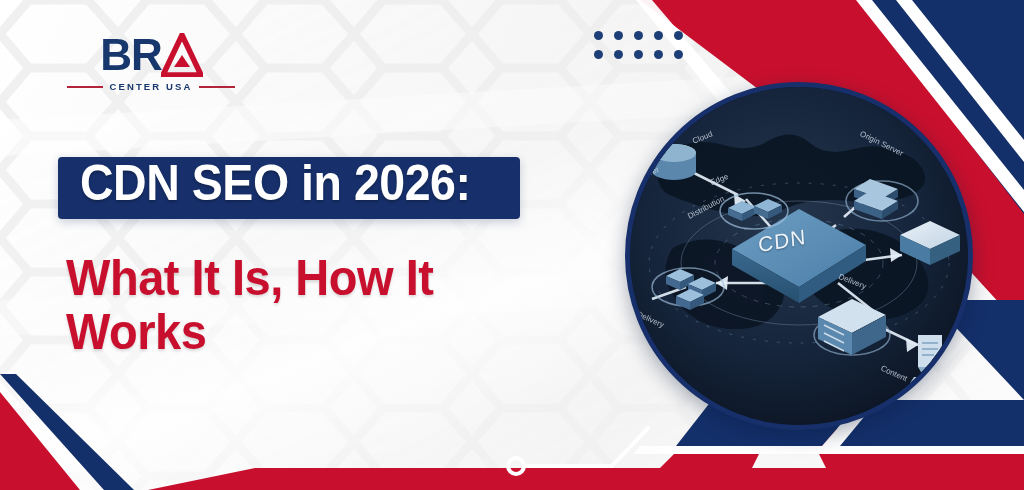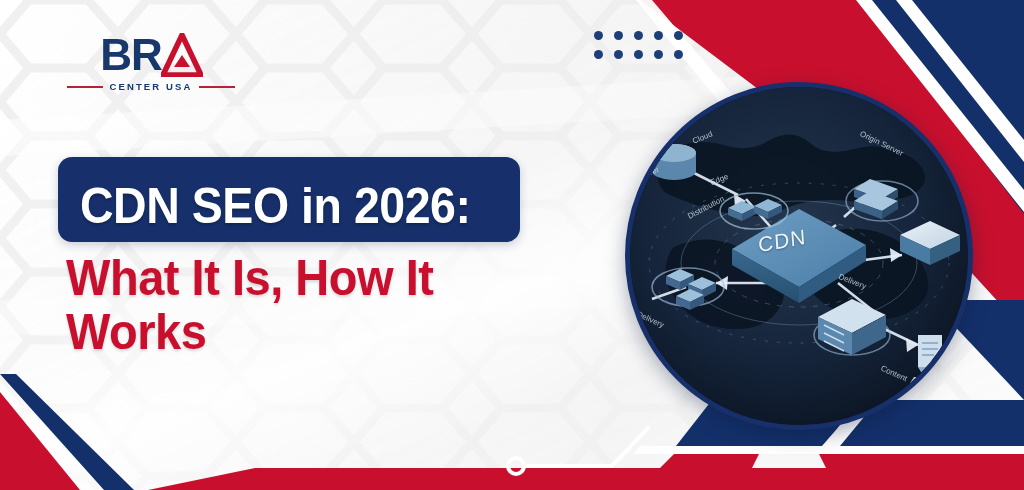--- a/index.html
+++ b/index.html
@@ -92,22 +92,22 @@
     width:9px; height:9px;
     border-radius:50%;
     background:#1d3f78;
     display:block;
   }
   
   .title-box {
     position:absolute;
     left:58px; top:157px;
     background:#17306b;
-    border-radius:14px;
-    padding:24px 20px 11px 22px;
+    border-radius:4px;
+    padding:1px 20px 11px 22px;
     box-shadow:0 3px 10px rgba(20,40,90,.22);
   }
   .title-box .title {
     font-family:"Liberation Sans Narrow","Liberation Sans",sans-serif;
     font-weight:bold;
     font-size:50px;
     line-height:1;
     color:#ffffff;
     letter-spacing:-0.5px;
     transform:scaleX(.93);

